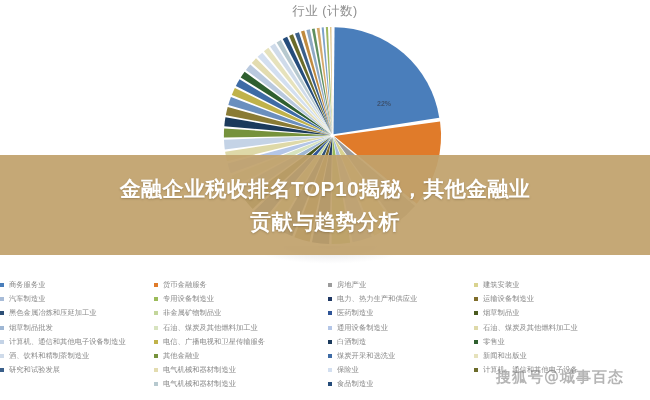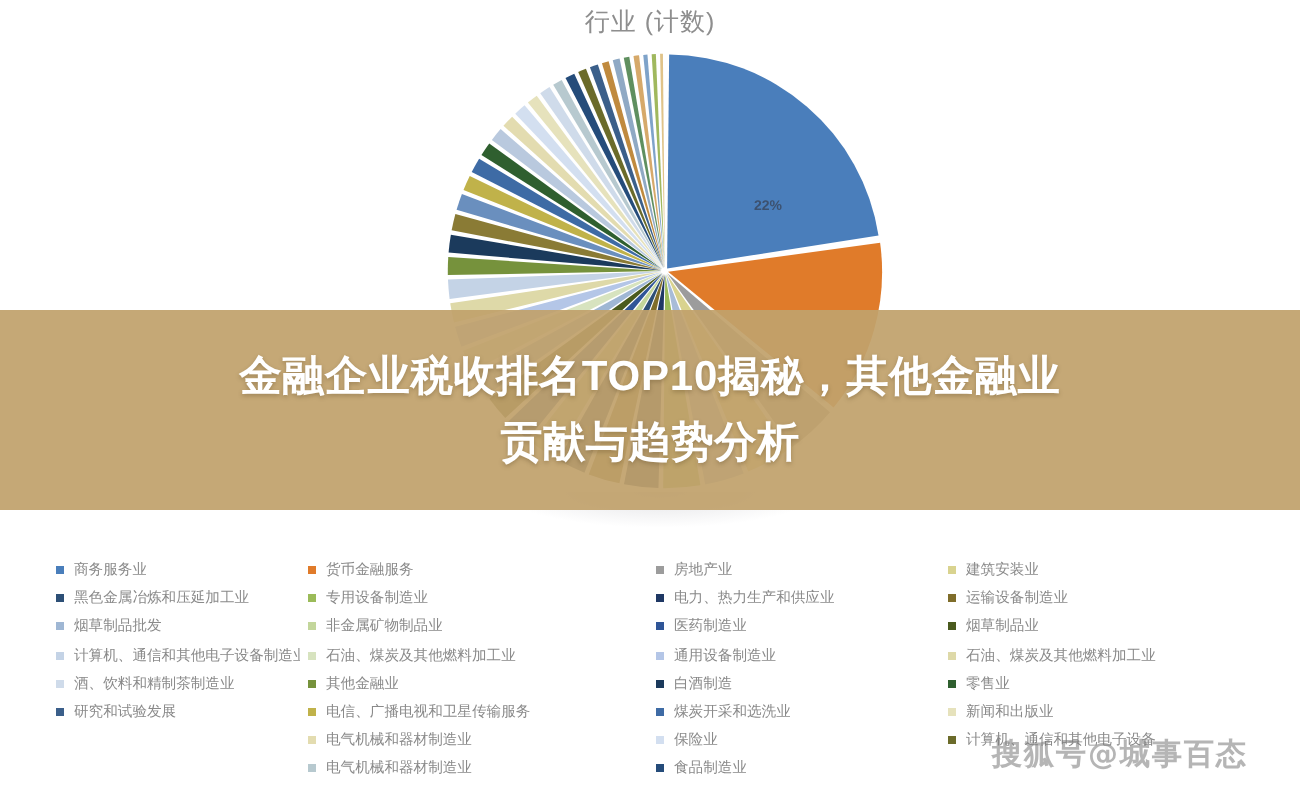--- a/index.html
+++ b/index.html
@@ -45,21 +45,21 @@
     text-align:center;letter-spacing:.4px;
     text-shadow:0 1px 2px rgba(90,70,35,.35);
   }
 
   
   .legend{
     position:absolute;left:0;top:278px;width:650px;height:118px;
     display:flex;
   }
   .legend-col{flex:0 0 auto;}
-  .legend-col.c1{width:150px;padding-left:28px;box-sizing:border-box;}
+  .legend-col.c1{width:150px;box-sizing:border-box;}
   .legend-col.c2{width:168px;padding-left:4px;box-sizing:border-box;}
   .legend-col.c3{width:148px;padding-left:10px;box-sizing:border-box;}
   .legend-col.c4{width:184px;padding-left:8px;box-sizing:border-box;}
 
   .legend-item{
     display:flex;align-items:center;height:14.2px;white-space:nowrap;
   }
   .legend-swatch{
     width:4px;height:4px;flex:0 0 4px;margin-right:5px;border-radius:0;
   }
@@ -149,20 +149,24 @@
     </div>
   </div>
 
   <div class="legend" id="legend">
       <div class="legend-col c1">
         <div class="legend-item">
           <span class="legend-swatch" style="background: rgb(74, 126, 187);"></span>
           <span class="legend-label">商务服务业</span>
         </div>
         <div class="legend-item">
+          <span class="legend-swatch" style="background: rgb(168, 188, 216);"></span>
+          <span class="legend-label">汽车制造业</span>
+        </div>
+        <div class="legend-item">
           <span class="legend-swatch" style="background: rgb(45, 79, 118);"></span>
           <span class="legend-label">黑色金属冶炼和压延加工业</span>
         </div>
         <div class="legend-item">
           <span class="legend-swatch" style="background: rgb(159, 183, 212);"></span>
           <span class="legend-label">烟草制品批发</span>
         </div>
         <div class="legend-item">
           <span class="legend-swatch" style="background: rgb(196, 211, 230);"></span>
           <span class="legend-label">计算机、通信和其他电子设备制造业</span>
@@ -187,28 +191,28 @@
         </div>
         <div class="legend-item">
           <span class="legend-swatch" style="background: rgb(195, 214, 155);"></span>
           <span class="legend-label">非金属矿物制品业</span>
         </div>
         <div class="legend-item">
           <span class="legend-swatch" style="background: rgb(215, 227, 191);"></span>
           <span class="legend-label">石油、煤炭及其他燃料加工业</span>
         </div>
         <div class="legend-item">
+          <span class="legend-swatch" style="background: rgb(192, 178, 74);"></span>
+          <span class="legend-label">电信、广播电视和卫星传输服务</span>
+        </div>
+        <div class="legend-item">
           <span class="legend-swatch" style="background: rgb(118, 146, 60);"></span>
           <span class="legend-label">其他金融业</span>
         </div>
         <div class="legend-item">
-          <span class="legend-swatch" style="background: rgb(192, 178, 74);"></span>
-          <span class="legend-label">电信、广播电视和卫星传输服务</span>
-        </div>
-        <div class="legend-item">
           <span class="legend-swatch" style="background: rgb(227, 220, 176);"></span>
           <span class="legend-label">电气机械和器材制造业</span>
         </div>
         <div class="legend-item">
           <span class="legend-swatch" style="background: rgb(183, 201, 207);"></span>
           <span class="legend-label">电气机械和器材制造业</span>
         </div>
       </div>
       <div class="legend-col c3">
         <div class="legend-item">

